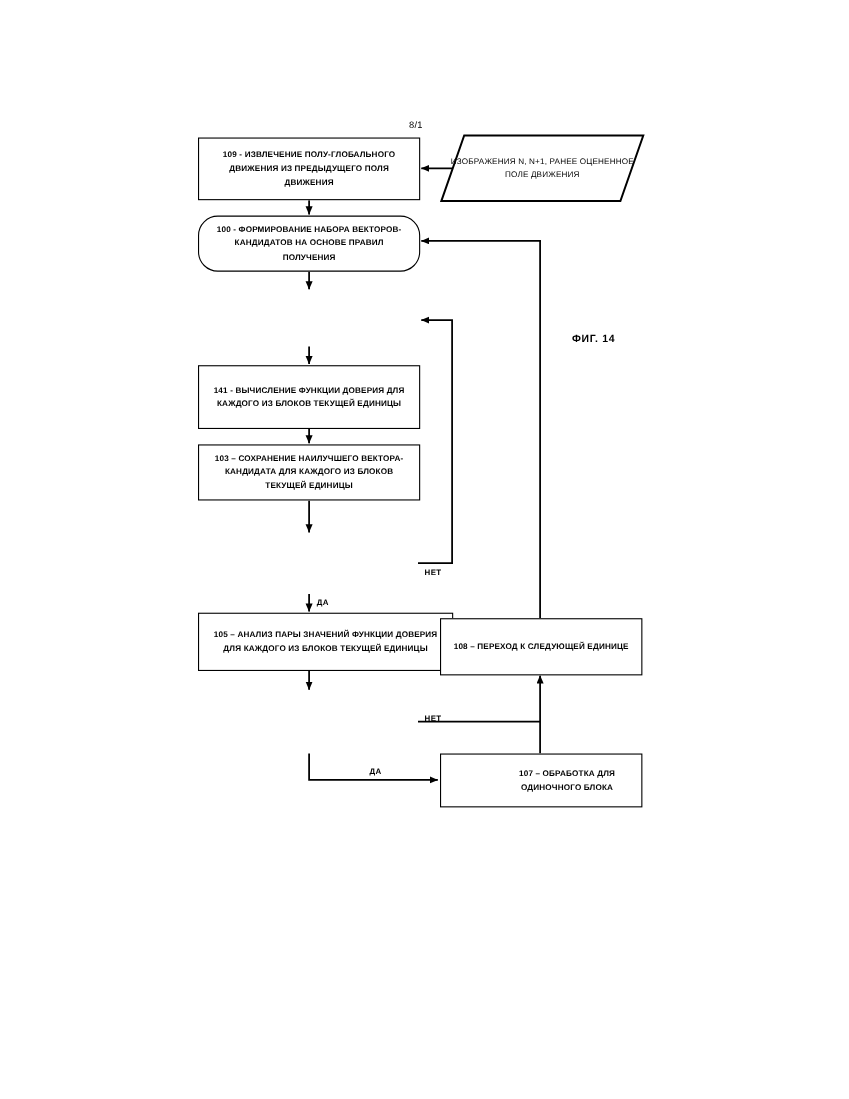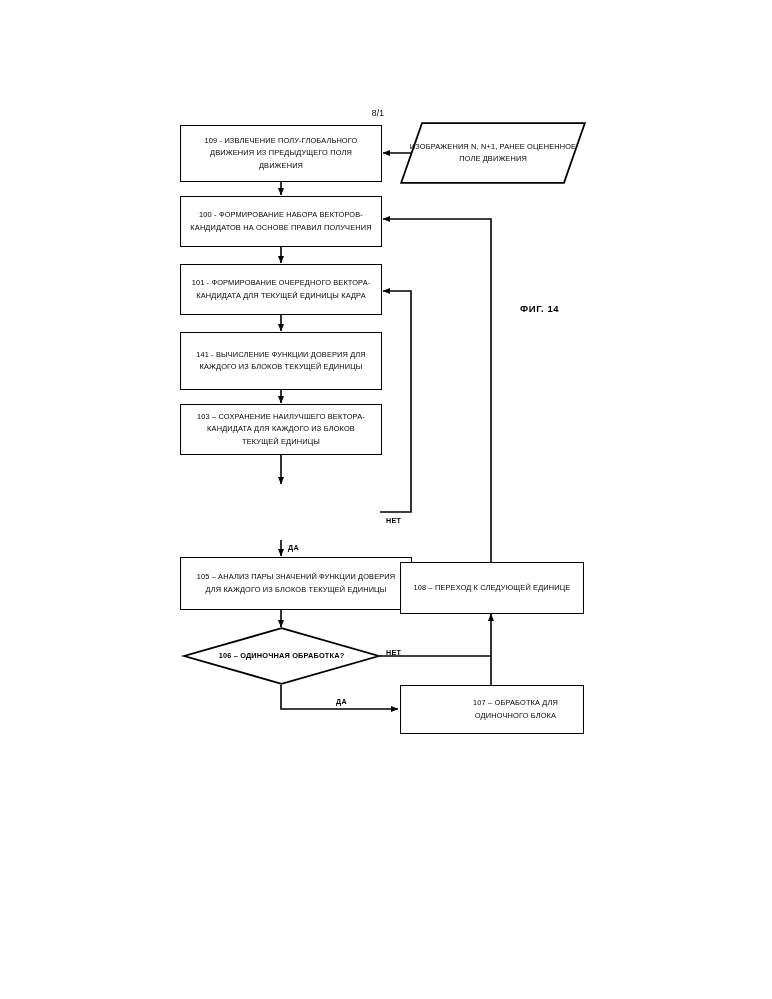--- a/index.html
+++ b/index.html
@@ -50,21 +50,21 @@
     align-items: center;
     justify-content: center;
     text-align: center;
   }
   .proc {
     border: 1.8px solid #000;
     background: #fff;
   }
   .proc .node-text {
     font-size: 7.4px;
-    font-weight: normal;
+    font-weight: bold;
     line-height: 12.4px;
     letter-spacing: 0.15px;
     padding: 0 9px;
   }
   .io-shape {
     position: absolute;
   }
   .io-shape .node-text {
     position: absolute;
     left: 0;
@@ -166,50 +166,41 @@
     <div class="node-text">109 - ИЗВЛЕЧЕНИЕ ПОЛУ-ГЛОБАЛЬНОГО ДВИЖЕНИЯ ИЗ ПРЕДЫДУЩЕГО ПОЛЯ ДВИЖЕНИЯ</div>
   </div>
 
   <div class="io-shape" style="left:400px; top:122px; width:186px; height:62px;">
     <svg class="shape-svg" width="186" height="62" viewBox="0 0 186 62">
       <polygon points="22,1.2 184.8,1.2 164,60.8 1.2,60.8" fill="#ffffff" stroke="#000000" stroke-width="1.8"></polygon>
     </svg>
     <div class="node-text">ИЗОБРАЖЕНИЯ N, N+1, РАНЕЕ ОЦЕНЕННОЕ ПОЛЕ ДВИЖЕНИЯ</div>
   </div>
 
-  <div class="node proc" style="left:180px; top:196px; width:202px; height:51px;">
+  <div class="node proc" style="left:180px; top:196px; width:202px; height:51px;border-radius:18px;">
     <div class="node-text">100 - ФОРМИРОВАНИЕ НАБОРА ВЕКТОРОВ-КАНДИДАТОВ НА ОСНОВЕ ПРАВИЛ ПОЛУЧЕНИЯ</div>
   </div>
 
-  <div class="node proc" style="left:180px; top:264px; width:202px; height:51px;">
-    <div class="node-text">101 - ФОРМИРОВАНИЕ ОЧЕРЕДНОГО ВЕКТОРА-КАНДИДАТА ДЛЯ ТЕКУЩЕЙ ЕДИНИЦЫ КАДРА</div>
-  </div>
 
   <div class="node proc" style="left:180px; top:332px; width:202px; height:58px;">
     <div class="node-text">141 - ВЫЧИСЛЕНИЕ ФУНКЦИИ ДОВЕРИЯ ДЛЯ КАЖДОГО ИЗ БЛОКОВ ТЕКУЩЕЙ ЕДИНИЦЫ</div>
   </div>
 
   <div class="node proc" style="left:180px; top:404px; width:202px; height:51px;">
     <div class="node-text">103 – СОХРАНЕНИЕ НАИЛУЧШЕГО ВЕКТОРА-КАНДИДАТА ДЛЯ КАЖДОГО ИЗ БЛОКОВ ТЕКУЩЕЙ ЕДИНИЦЫ</div>
   </div>
 
 
   <div class="edge-label" style="left:386px; top:516px;">НЕТ</div>
   <div class="edge-label" style="left:288px; top:543px;">ДА</div>
 
   <div class="node proc" style="left:180px; top:557px; width:232px; height:53px;">
     <div class="node-text">105 – АНАЛИЗ ПАРЫ ЗНАЧЕНИЙ ФУНКЦИИ ДОВЕРИЯ ДЛЯ КАЖДОГО ИЗ БЛОКОВ ТЕКУЩЕЙ ЕДИНИЦЫ</div>
   </div>
 
-  <div class="decision" style="left:183px; top:627px; width:197px; height:58px;">
-    <svg class="shape-svg" width="197" height="58" viewBox="0 0 197 58">
-      <polygon points="98.5,1.2 195.8,29 98.5,56.8 1.2,29" fill="#ffffff" stroke="#000000" stroke-width="1.8"></polygon>
-    </svg>
-    <div class="node-text">106 – ОДИНОЧНАЯ ОБРАБОТКА?</div>
-  </div>
 
   <div class="edge-label" style="left:386px; top:648px;">НЕТ</div>
   <div class="edge-label" style="left:336px; top:697px;">ДА</div>
 
   <div class="node proc" style="left:400px; top:562px; width:184px; height:52px;">
     <div class="node-text">108 – ПЕРЕХОД К СЛЕДУЮЩЕЙ ЕДИНИЦЕ</div>
   </div>
 
   <div class="node proc" style="left:400px; top:685px; width:184px; height:49px;padding-left:47px;">
     <div class="node-text">107 – ОБРАБОТКА ДЛЯ ОДИНОЧНОГО БЛОКА</div>

